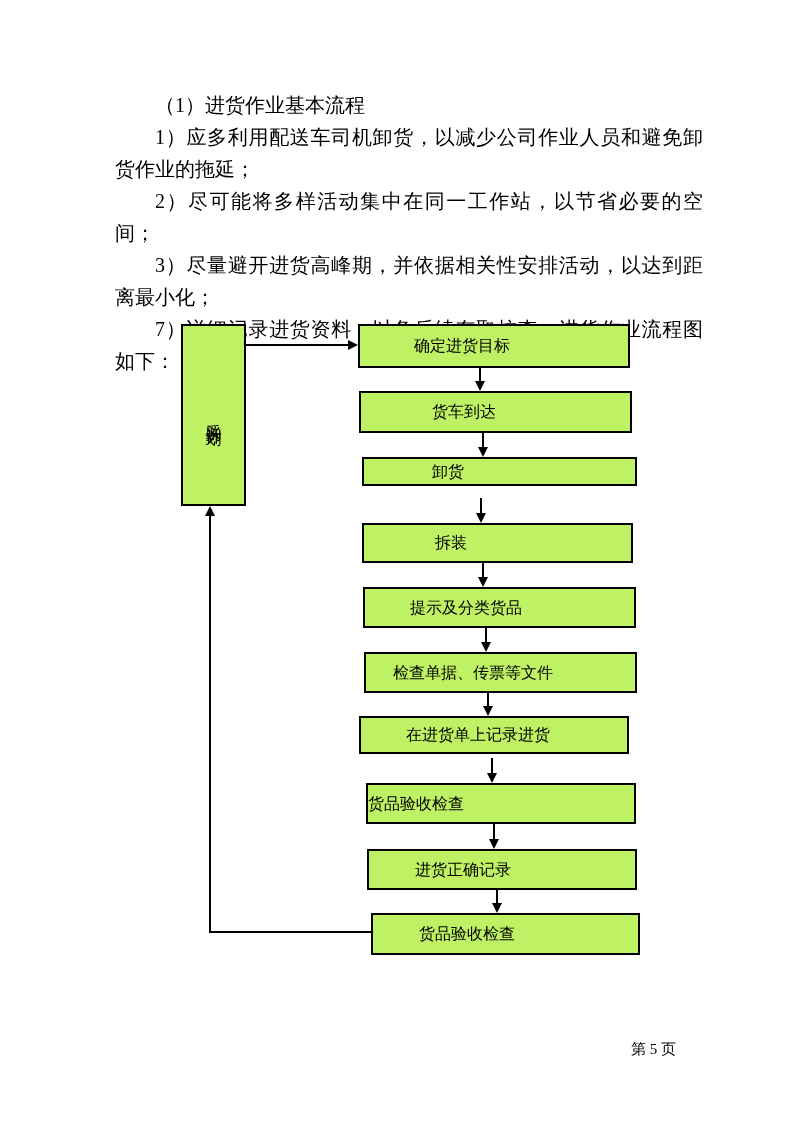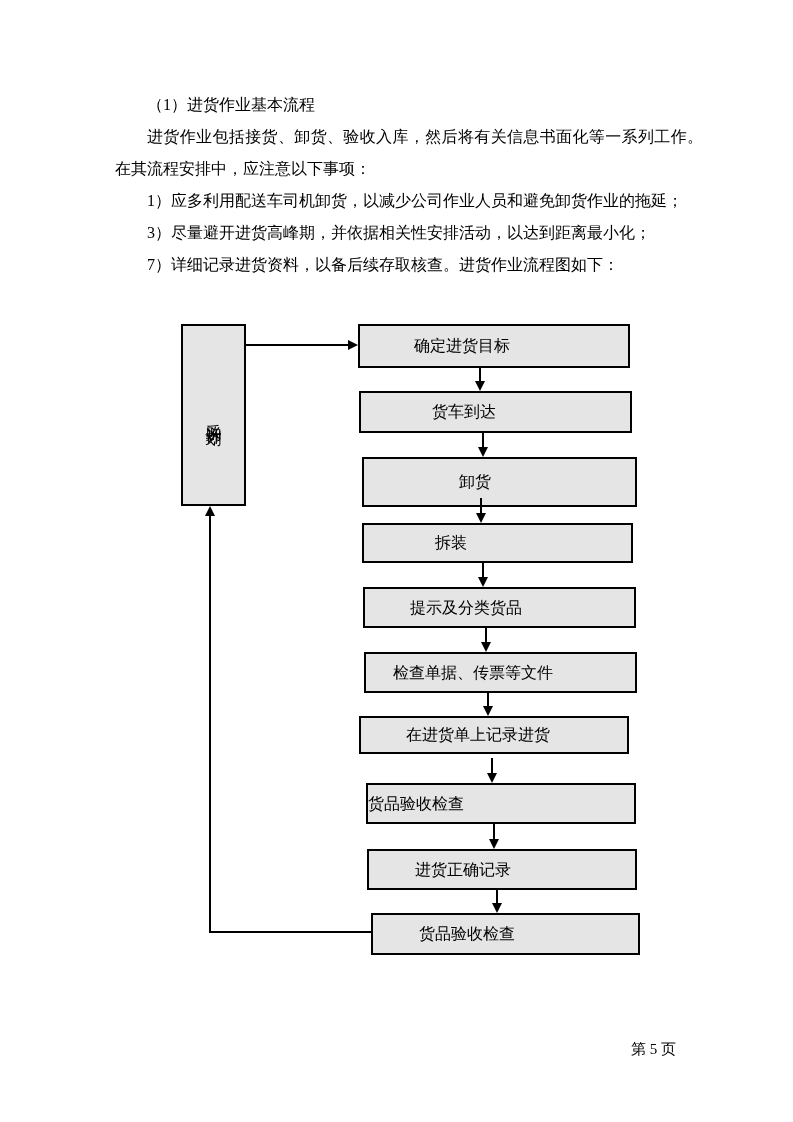--- a/index.html
+++ b/index.html
@@ -4,71 +4,71 @@
 <style>
   html, body { margin:0; padding:0; }
   body {
     width:793px; height:1122px; background:#ffffff; position:relative;
     font-family:"Liberation Serif","DejaVu Serif",serif; color:#000;
     overflow:hidden;
   }
   
   .text-block {
     position:absolute; left:115px; top:89px; width:588px;
-    font-size:16px; line-height:32px; text-align:justify;
+    font-size:20px; line-height:32px; text-align:justify;
   }
   .text-block p { margin:0; text-indent:2em; }
   
   .page-footer {
     position:absolute; left:631px; top:1040px;
     font-size:15px; line-height:18px;
   }
   
   .flowchart { position:absolute; left:0; top:0; width:793px; height:1122px; }
   .node {
     position:absolute; box-sizing:border-box;
-    background:#e5e5e5; border:2px solid #000;
+    background:#bef264; border:2px solid #000;
     display:flex; align-items:center;
     font-size:16px; line-height:18px;
   }
   .node--side { justify-content:center; }
   .node--side .vtext {
     writing-mode:vertical-lr; text-orientation:upright;
     letter-spacing:2px; font-size:16px;
   }
   .cline { position:absolute; background:#000; }
   .tri { position:absolute; width:0; height:0; }
   .tri-down  { border-left:5px solid transparent; border-right:5px solid transparent; border-top:10px solid #000; }
   .tri-up    { border-left:5px solid transparent; border-right:5px solid transparent; border-bottom:10px solid #000; }
   .tri-right { border-top:5px solid transparent; border-bottom:5px solid transparent; border-left:10px solid #000; }
 </style>
 </head>
 <body>
 
 <div class="text-block">
   <p>（1）进货作业基本流程</p>
-  <p>进货作业包括接货、卸货、验收入库，然后将有关信息书面化等一系列工作。在其流程安排中，应注意以下事项：</p>
   <p>1）应多利用配送车司机卸货，以减少公司作业人员和避免卸货作业的拖延；</p>
+  <p>2）尽可能将多样活动集中在同一工作站，以节省必要的空间；</p>
   <p>3）尽量避开进货高峰期，并依据相关性安排活动，以达到距离最小化；</p>
   <p>7）详细记录进货资料，以备后续存取核查。进货作业流程图如下：</p>
 </div>
 
 <div class="flowchart">
 
   <div class="node node--side" style="left:181px; top:324px; width:65px; height:182px;">
     <span class="vtext">采购计划</span>
   </div>
 
   <div class="node" style="left:358px; top:324px; width:272px; height:44px; padding-left:54px;">
     <span>确定进货目标</span>
   </div>
   <div class="node" style="left:359px; top:391px; width:273px; height:42px; padding-left:71px;">
     <span>货车到达</span>
   </div>
-  <div class="node" style="left:362px; top:457px; width:275px; height:50px; padding-left:95px;">
+  <div class="node" style="left:362px; top:457px; width:275px; height:29px; padding-left:68px;">
     <span>卸货</span>
   </div>
   <div class="node" style="left:362px; top:523px; width:271px; height:40px; padding-left:71px;">
     <span>拆装</span>
   </div>
   <div class="node" style="left:363px; top:587px; width:273px; height:41px; padding-left:45px;">
     <span>提示及分类货品</span>
   </div>
   <div class="node" style="left:364px; top:652px; width:273px; height:41px; padding-left:27px;">
     <span>检查单据、传票等文件</span>

